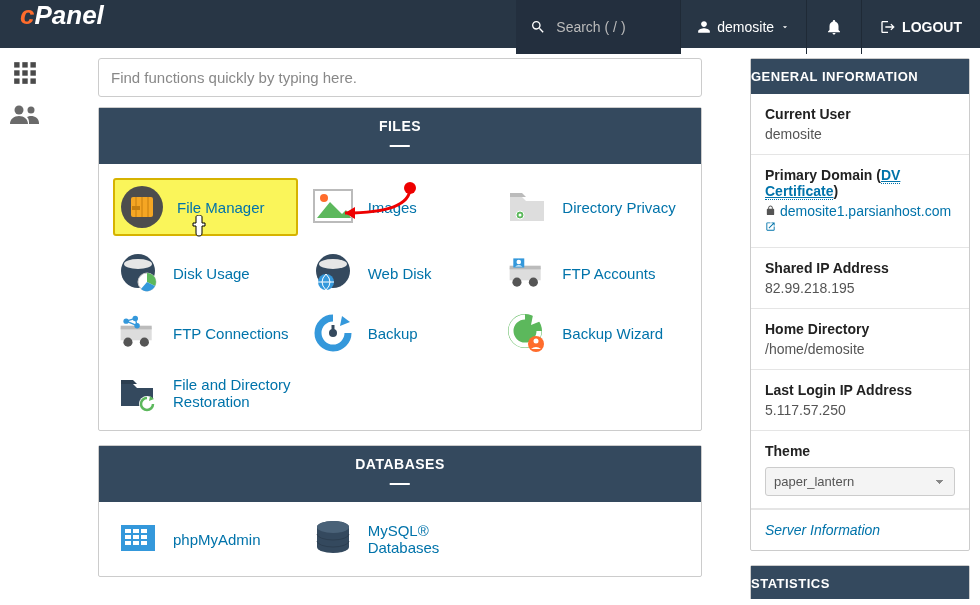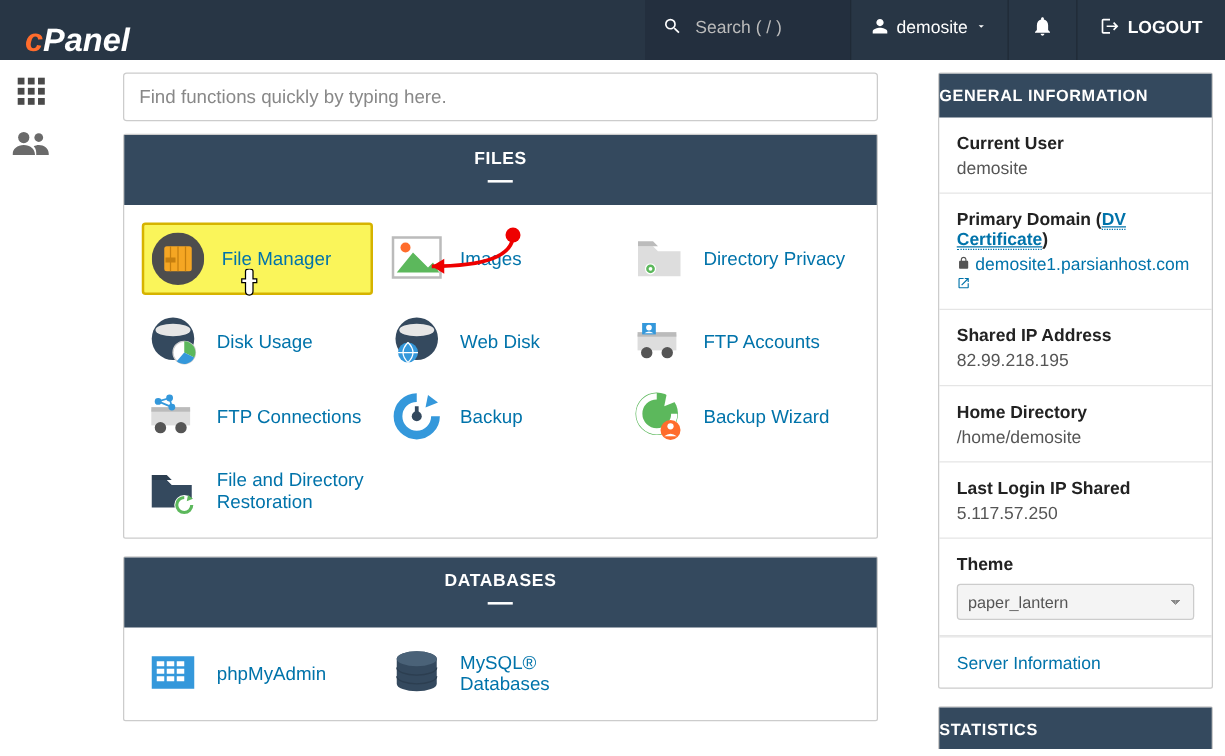--- a/index.html
+++ b/index.html
@@ -1,17 +1,17 @@
 <!DOCTYPE html>
 <html><head>
 <meta charset="utf-8">
 <style>
 * { box-sizing: border-box; margin: 0; padding: 0; }
 body { font-family: -apple-system, BlinkMacSystemFont, "Segoe UI", Arial, sans-serif; background: #fff; width: 980px; height: 605px; overflow: hidden; }
-.header { background: #283645; height: 48px; display: flex; align-items: flex-end; color: #fff; }
+.header { background: #283645; height: 48px; display: flex; align-items: flex-start; color: #fff; }
 .logo { font-size: 26px; font-weight: bold; font-style: italic; padding-left: 20px; flex-shrink: 0; }
 .logo-c { color: #ff6c2c; }
 .header-spacer { flex: 1; }
 .search-box { background: #232f3e; padding: 0 14px; height: 54px; display: flex; align-items: center; gap: 10px; }
 .search-box input { background: transparent; border: none; color: #ccc; font-size: 14px; outline: none; width: 110px; }
 .search-box input::placeholder { color: #bbb; }
 .user-btn { padding: 0 16px; font-size: 14px; cursor: pointer; height: 54px; display: flex; align-items: center; gap: 6px; border-left: 1px solid #1f2a36; border-right: 1px solid #1f2a36; }
 .bell-btn { padding: 0 18px; cursor: pointer; height: 54px; display: flex; align-items: center; border-right: 1px solid #1f2a36; }
 .logout-btn { padding: 0 18px; font-size: 14px; cursor: pointer; height: 54px; display: flex; align-items: center; gap: 6px; font-weight: 600; }
 .layout { display: flex; height: calc(605px - 54px); gap: 36px; }
@@ -34,21 +34,21 @@
 .side-panel { border: 1px solid #ccc; border-radius: 2px; margin-bottom: 14px; }
 .side-hd { background: #34495e; color: #fff; padding: 10px 0; font-size: 13px; font-weight: 700; letter-spacing: 0.5px; }
 .side-body { padding: 0; }
 .info-block { padding: 12px 14px; border-bottom: 1px solid #e5e5e5; font-size: 14px; }
 .info-block:last-child { border-bottom: none; }
 .info-label { font-weight: 600; color: #222; margin-bottom: 4px; }
 .info-value { color: #555; word-break: break-all; }
 .info-value a { color: #0073aa; text-decoration: none; }
 .dvcert { color: #0073aa; border-bottom: 1px dotted #0073aa; }
 .theme-select { width: 100%; background: #f4f4f4; border: 1px solid #ccc; border-radius: 3px; padding: 6px 8px; font-size: 13px; color: #555; margin-top: 4px; appearance: none; background-image: linear-gradient(45deg, transparent 50%, #888 50%), linear-gradient(135deg, #888 50%, transparent 50%); background-position: calc(100% - 14px) 12px, calc(100% - 10px) 12px; background-size: 4px 4px; background-repeat: no-repeat; }
-.server-link { display: block; padding: 12px 14px; color: #0073aa; text-decoration: none; font-size: 14px; border-top: 1px solid #e5e5e5; }
+.server-link { display: block; padding: 12px 14px; color: #0073aa; text-decoration: none; font-size: 14px; border-top: 1px solid #e5e5e5; font-style: italic; }
 </style>
 </head>
 <body>
 
 <div class="header">
   <div class="logo"><span class="logo-c">c</span><span>Panel</span></div>
   <div class="header-spacer"></div>
   <div class="search-box">
     <svg width="16" height="16" viewBox="0 0 24 24" fill="#fff">
         <path d="M15.5 14h-.79l-.28-.27A6.47 6.47 0 0016 9.5 6.5 6.5 0 109.5 16c1.61 0 3.09-.59 4.23-1.57l.27.28v.79l5 5L20.5 19l-5-5zm-6 0C7 14 5 12 5 9.5S7 5 9.5 5 14 7 14 9.5 12 14 9.5 14z"></path>
@@ -314,21 +314,21 @@
         </div>
         <div class="info-block">
           <div class="info-label">Shared IP Address</div>
           <div class="info-value">82.99.218.195</div>
         </div>
         <div class="info-block">
           <div class="info-label">Home Directory</div>
           <div class="info-value">/home/demosite</div>
         </div>
         <div class="info-block">
-          <div class="info-label">Last Login IP Shared</div>
+          <div class="info-label">Last Login IP Address</div>
           <div class="info-value">5.117.57.250</div>
         </div>
         <div class="info-block">
           <div class="info-label">Theme</div>
           <select class="theme-select">
             <option>paper_lantern</option>
           </select>
         </div>
         <a href="#" class="server-link">Server Information</a>
       </div>

